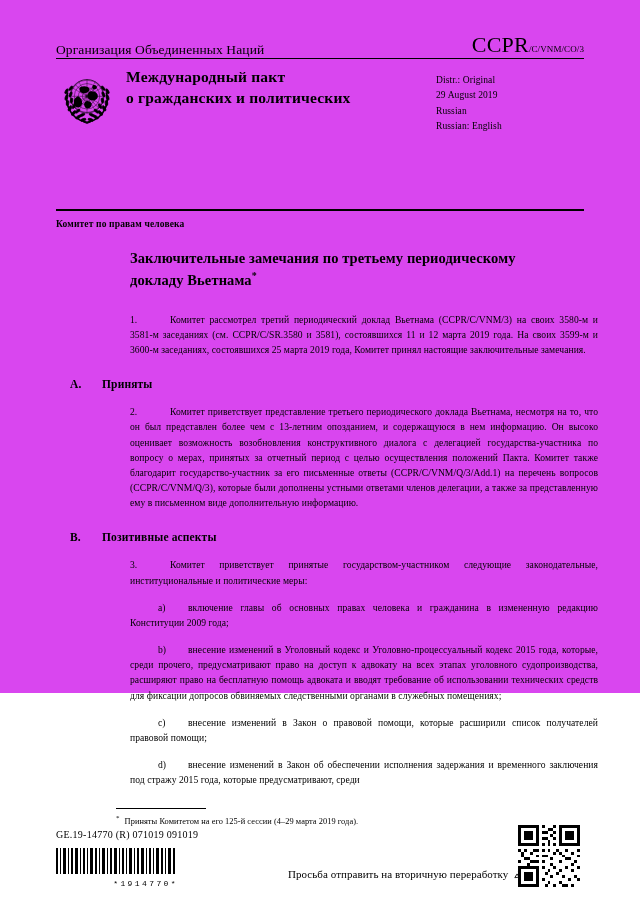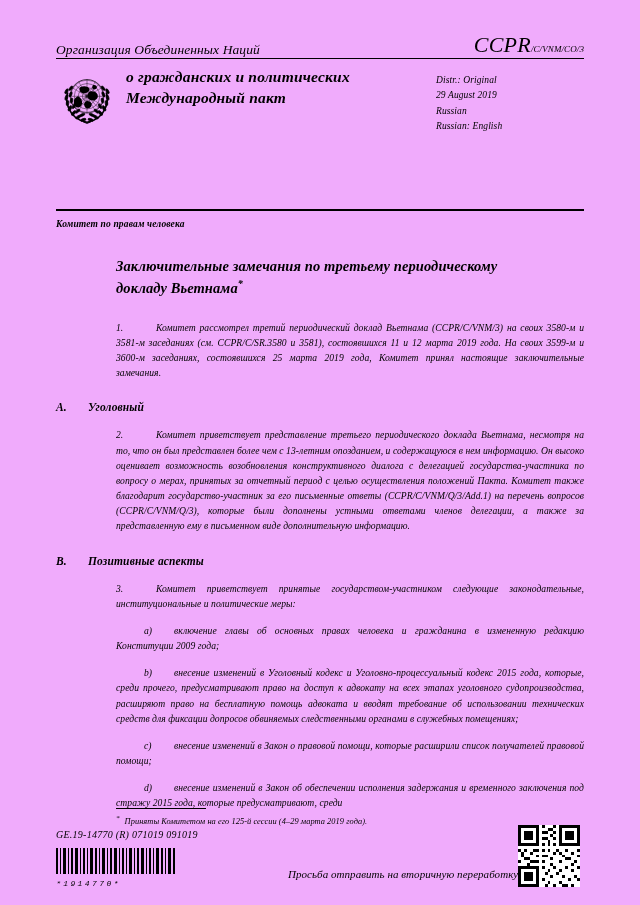--- a/index.html
+++ b/index.html
@@ -14,23 +14,22 @@
     position: relative;
     font-family: "Liberation Serif", "DejaVu Serif", serif;
     color: #000000;
     overflow: hidden;
   }
 
   .page {
     position: absolute;
     left: 0; top: 0;
     width: 640px;
-    height: 905px;
-    background: #f0abfc;
-    font-style: italic;
+    height: 693px;
+    background: #d946ef;
   }
 
   
   .masthead {
     position: absolute;
     left: 56px;
     top: 34px;
     width: 528px;
   }
   .masthead-top {
@@ -108,24 +107,23 @@
     position: absolute;
     left: 56px;
     top: 219px;
     font-weight: bold;
     font-size: 9.5px;
     letter-spacing: 0.15px;
   }
 
   .content {
     position: absolute;
-    left: 56px;
+    left: 70px;
     top: 248px;
     width: 528px;
-    margin-top: 8px;
   }
 
   h1.doc-title {
     margin: 0 0 0 60px;
     font-size: 14.5px;
     font-weight: bold;
     line-height: 1.45;
     letter-spacing: 0.1px;
     width: 400px;
   }
@@ -211,21 +209,21 @@
   .barcode {
     position: absolute;
     left: 56px;
     top: 848px;
     width: 122px;
   }
   .barcode-digits {
     font-family: "Liberation Mono", "DejaVu Sans Mono", monospace;
     font-size: 8px;
     letter-spacing: 2.4px;
-    text-align: left;
+    text-align: right;
     margin-top: 1px;
   }
 
   .recycle {
     position: absolute;
     left: 288px;
     top: 866px;
     display: flex;
     align-items: center;
     font-size: 11px;
@@ -325,22 +323,22 @@
             <ellipse cx="71" cy="60" rx="4.4" ry="2" transform="rotate(56 71 60)"></ellipse>
             <ellipse cx="65" cy="68" rx="4.4" ry="2" transform="rotate(40 65 68)"></ellipse>
             <ellipse cx="57.5" cy="74" rx="4.4" ry="2" transform="rotate(24 57.5 74)"></ellipse>
           </g>
           <path d="M44 85.5 q6 2.5 12 0 q-6 4.5 -12 0 z"></path>
         </g>
       </svg>
     </div>
 
     <div class="pact-title">
+      <div>Международный пакт</div>
       <div>о гражданских и политических</div>
-      <div>Международный пакт</div>
     </div>
 
     <div class="distr">
       <div>Distr.: Original</div>
       <div>29 August 2019</div>
       <div>Russian</div>
       <div>Russian: English</div>
     </div>
   </div>
 
@@ -359,21 +357,21 @@
     <div class="para-block">
       <p class="para">
         <span class="num">1.</span><span>Комитет рассмотрел третий периодический доклад Вьетнама (CCPR/C/VNM/3) на своих 3580-м и 3581-м заседаниях (см. CCPR/C/SR.3580 и 3581), состоявшихся 11 и 12 марта 2019 года. На своих 3599-м и 3600-м заседаниях, состоявшихся 25 марта 2019 года, Комитет принял настоящие заключительные замечания.</span>
       </p>
     </div>
 
     <div class="sp-2"></div>
 
     <h2 class="section">
       <span class="sec-letter">A.</span>
-      <span>Уголовный</span>
+      <span>Приняты</span>
     </h2>
 
     <div class="sp-1"></div>
 
     <div class="para-block">
       <p class="para">
         <span class="num">2.</span><span>Комитет приветствует представление третьего периодического доклада Вьетнама, несмотря на то, что он был представлен более чем с 13-летним опозданием, и содержащуюся в нем информацию. Он высоко оценивает возможность возобновления конструктивного диалога с делегацией государства-участника по вопросу о мерах, принятых за отчетный период с целью осуществления положений Пакта. Комитет также благодарит государство-участник за его письменные ответы (CCPR/C/VNM/Q/3/Add.1) на перечень вопросов (CCPR/C/VNM/Q/3), которые были дополнены устными ответами членов делегации, а также за представленную ему в письменном виде дополнительную информацию.</span>
       </p>
     </div>
 

